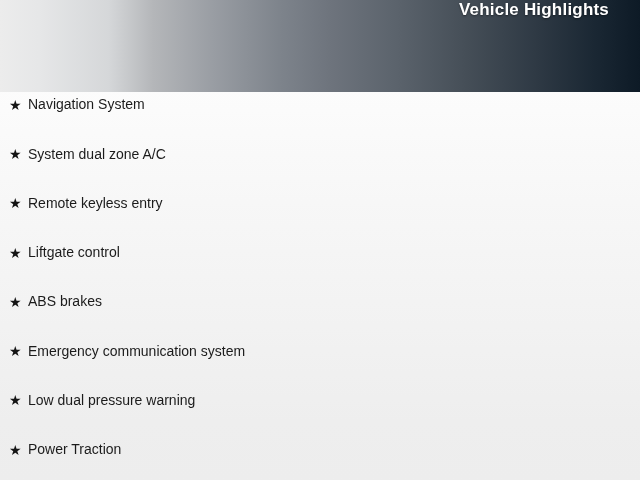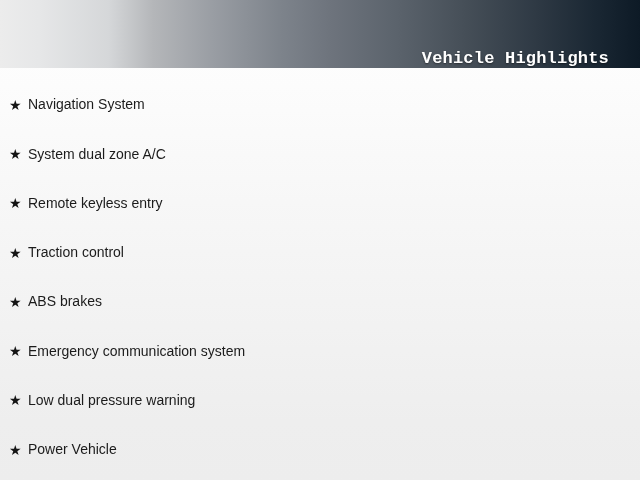--- a/index.html
+++ b/index.html
@@ -21,40 +21,39 @@
     background: linear-gradient(to bottom, #ffffff 0%, #fcfcfc 18%, #f7f7f7 42%, #f2f2f2 68%, #eeeeee 88%, #ededed 100%);
     overflow: hidden;
   }
 
   
   .header {
     position: absolute;
     top: 0;
     left: 0;
     width: 640px;
-    height: 68px;
+    height: 92px;
     background: linear-gradient(
       to right,
       #ececec 0%,
       #e6e7e8 6%,
       #d5d7d9 17%,
       #b4b6b9 24%,
       #9a9ea4 33%,
       #7d838b 44%,
       #6d737c 52%,
       #5b636c 62%,
       #454e57 73%,
       #2e3944 84%,
       #1a2733 93%,
       #0d1a26 100%
     );
     display: flex;
-    align-items: flex-end;
+    align-items: flex-start;
     justify-content: flex-end;
-    font-family: Liberation Mono, monospace;
   }
   .header-title {
     color: #ffffff;
     font-size: 17px;
     font-weight: bold;
     letter-spacing: 0.2px;
     margin-right: 31px;
     text-shadow: 0 1px 2px rgba(0,0,0,0.45);
     white-space: nowrap;
   }
@@ -112,38 +111,38 @@
       <span class="highlight-label">System dual zone A/C</span>
     </li>
 
     <li class="highlight-item">
       <span class="bullet-star">★</span>
       <span class="highlight-label">Remote keyless entry</span>
     </li>
 
     <li class="highlight-item">
       <span class="bullet-star">★</span>
-      <span class="highlight-label">Traction control</span>
+      <span class="highlight-label">Liftgate control</span>
     </li>
 
     <li class="highlight-item">
       <span class="bullet-star">★</span>
       <span class="highlight-label">ABS brakes</span>
     </li>
 
     <li class="highlight-item">
       <span class="bullet-star">★</span>
       <span class="highlight-label">Emergency communication system</span>
     </li>
 
     <li class="highlight-item">
       <span class="bullet-star">★</span>
       <span class="highlight-label">Low dual pressure warning</span>
     </li>
 
     <li class="highlight-item">
       <span class="bullet-star">★</span>
-      <span class="highlight-label">Power Vehicle</span>
+      <span class="highlight-label">Power Traction</span>
     </li>
 
   </ul>
 
 </div>
 
 </body></html>

